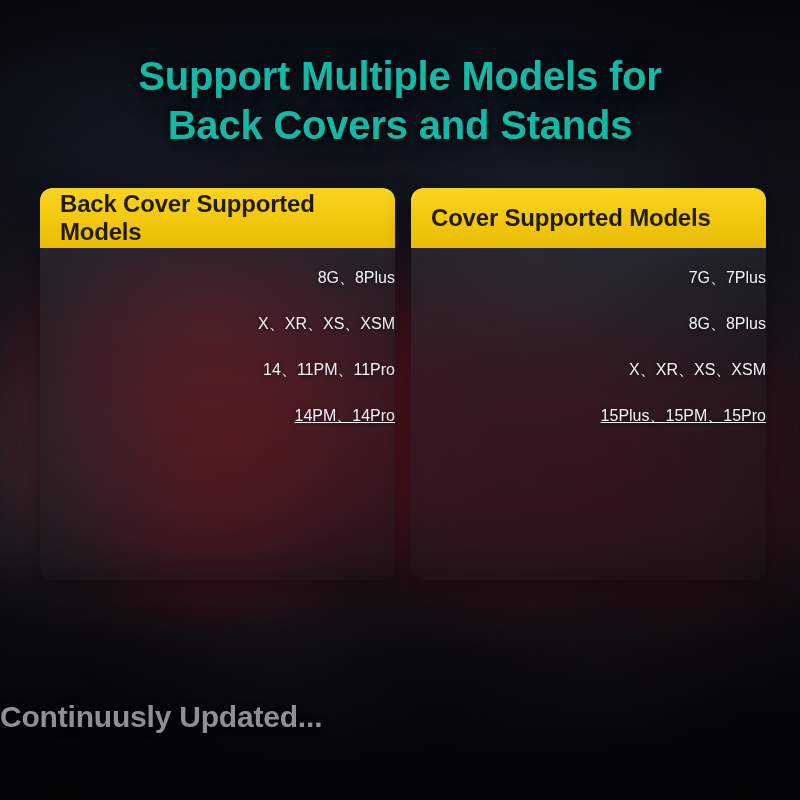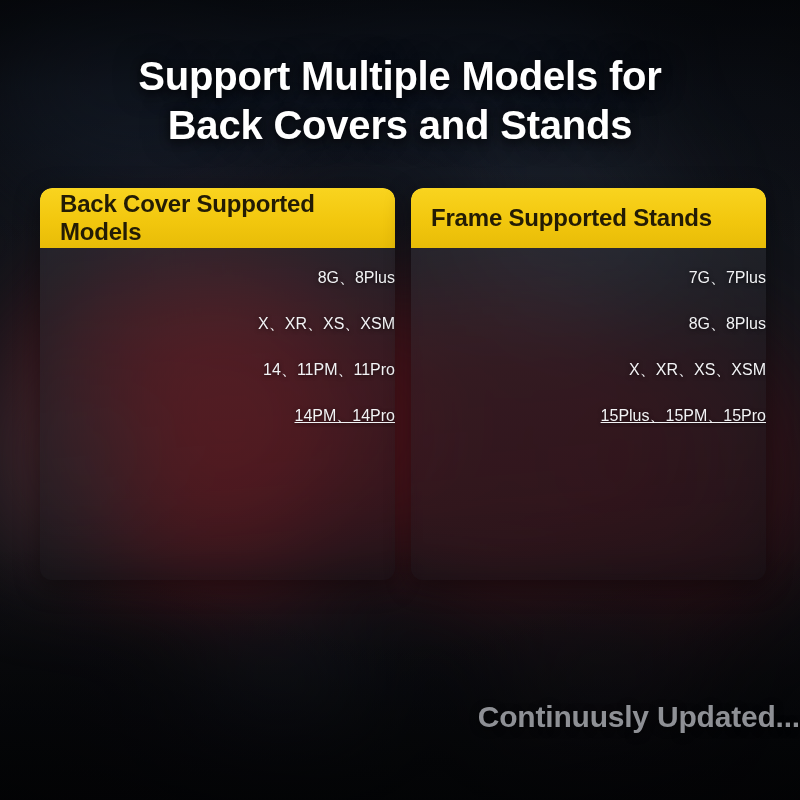--- a/index.html
+++ b/index.html
@@ -66,21 +66,21 @@
       linear-gradient(180deg, rgba(4,6,10,.92) 0%, rgba(4,6,10,.25) 16%, rgba(0,0,0,0) 34%,
                               rgba(0,0,0,0) 66%, rgba(3,4,7,.55) 84%, rgba(2,3,5,.9) 100%);
   }
 
   
   .title {
     position: absolute;
     left: 0; right: 0;
     top: 52px;
     text-align: center;
-    color: #ffffff;
+    color: #14b8a6;
     font-size: 40px;
     font-weight: bold;
     line-height: 1.22;
     letter-spacing: -0.2px;
     text-shadow: 0 2px 10px rgba(0,0,0,.75), 0 0 26px rgba(0,0,0,.5);
     white-space: pre-line;
   }
 
   
   .card {
@@ -125,21 +125,21 @@
     text-shadow: 0 1px 4px rgba(0,0,0,.6);
     text-align: right;
   }
   .model-row:last-child { margin-bottom: 0; text-decoration: underline; }
 
   
   .footer {
     position: absolute;
     left: 0; right: 0;
     top: 700px;
-    text-align: right;
+    text-align: left;
     color: #8e9095;
     font-size: 30px;
     font-weight: bold;
     letter-spacing: -0.2px;
     text-shadow: 0 2px 8px rgba(0,0,0,.7);
   }
 </style>
 </head>
 <body>
 
@@ -172,21 +172,21 @@
     <div class="card-body">
       <div class="model-row">8G、8Plus</div>
       <div class="model-row">X、XR、XS、XSM</div>
       <div class="model-row">14、11PM、11Pro</div>
       <div class="model-row">14PM、14Pro</div>
     </div>
   </div>
 
   <div class="card card-right">
     <div class="card-header">
-      <span class="card-header-text">Frame Supported Stands</span>
+      <span class="card-header-text">Cover Supported Models</span>
     </div>
     <div class="card-body">
       <div class="model-row">7G、7Plus</div>
       <div class="model-row">8G、8Plus</div>
       <div class="model-row">X、XR、XS、XSM</div>
       <div class="model-row">15Plus、15PM、15Pro</div>
     </div>
   </div>
 
   <div class="footer">Continuusly Updated...</div>

